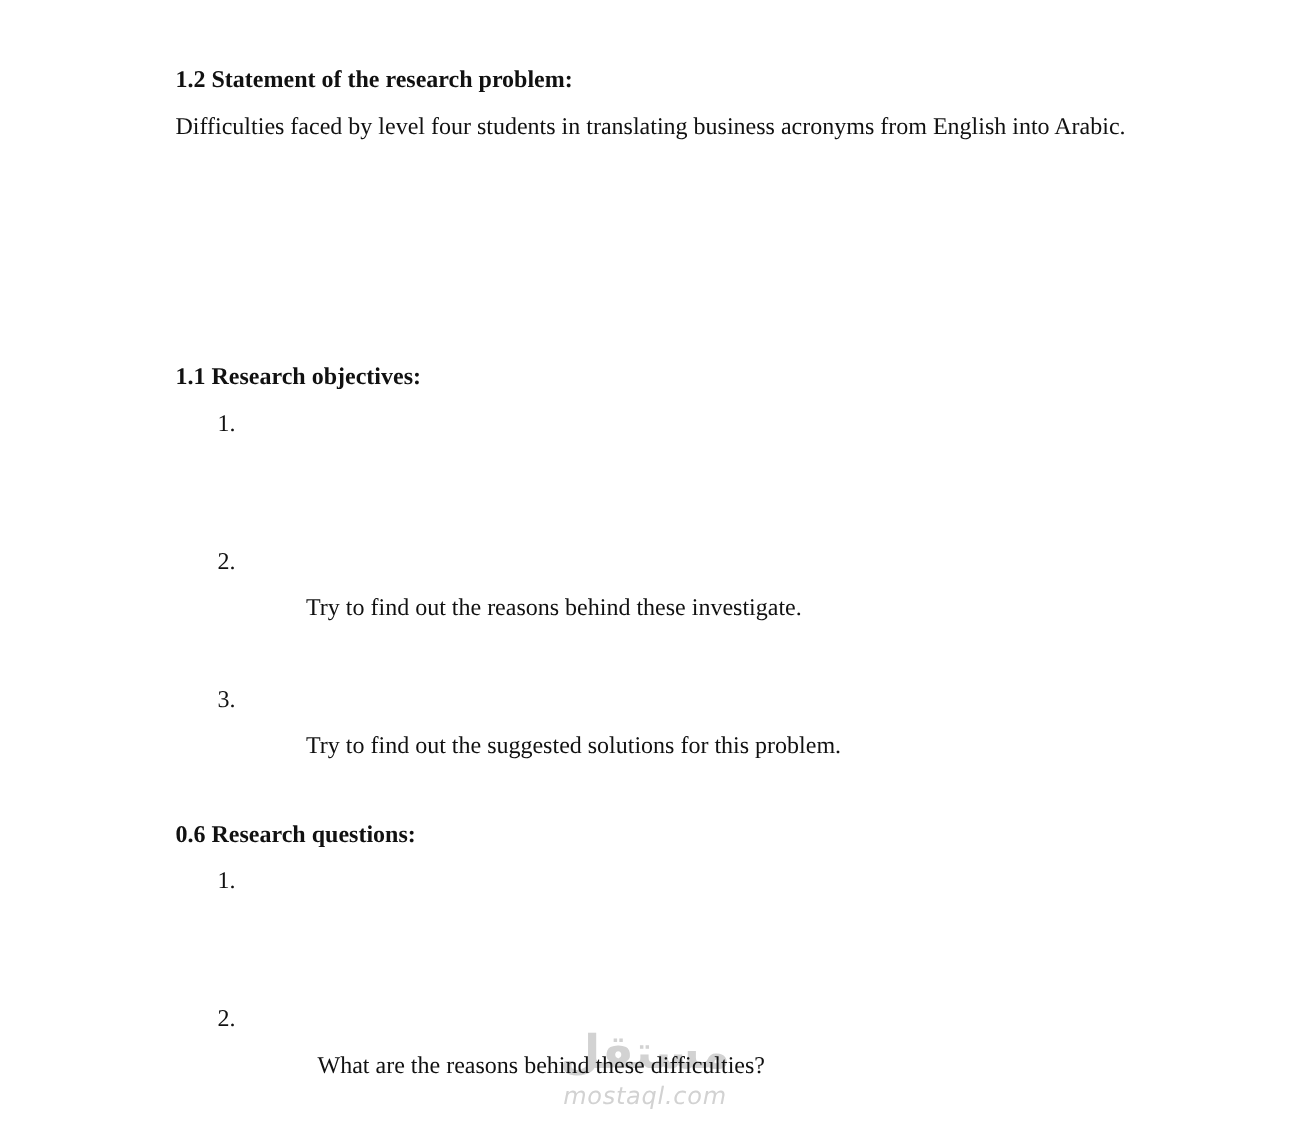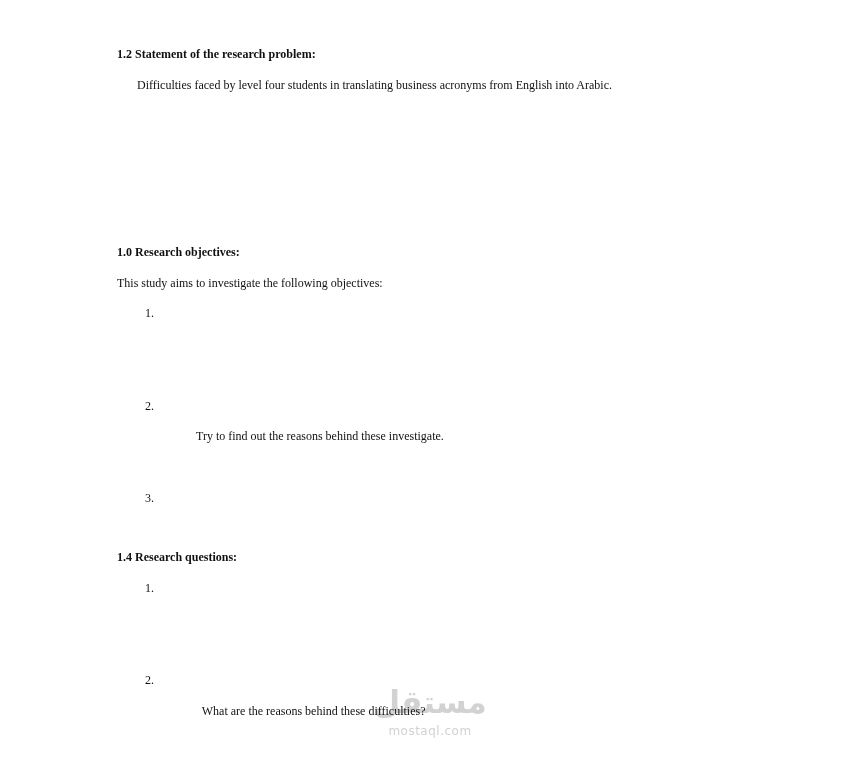--- a/index.html
+++ b/index.html
@@ -27,40 +27,41 @@
     color: #d2d2d2;
     user-select: none;
   }
   .watermark-arabic {
     font-size: 31px;
     font-weight: bold;
     line-height: 39px;
     direction: rtl;
   }
   .watermark-domain {
-    font-size: 12px;
+    font-size: 16px;
     line-height: 18px;
     letter-spacing: 0.5px;
+    font-style: italic;
   }
 
   
   .section {
     position: absolute;
     left: 117px;
     width: 641px;
-    font-size: 12px;
+    font-size: 16px;
     line-height: 30.7px;
     z-index: 1;
   }
   #section-1 { top: 39px; }
   #section-2 { top: 237px; }
   #section-3 { top: 542px; }
 
   .heading { font-weight: bold; }
-  .body-justified { text-align: justify; margin-left: 20px; }
+  .body-justified { text-align: justify; }
 
   .list { margin: 0; }
   .list-item {
     position: relative;
     padding-left: 55px;
     white-space: pre-wrap;
   }
   .list-num {
     position: absolute;
     left: 28px; top: 0;
@@ -76,37 +77,36 @@
     <div class="watermark-arabic">مستقل</div>
     <div class="watermark-domain">mostaql.com</div>
   </div>
 
   <div class="section" id="section-1">
     <div class="heading">1.2 Statement of the research problem:</div>
     <div class="body-justified">Difficulties faced by level four students in translating business acronyms from English into Arabic.</div>
   </div>
 
   <div class="section" id="section-2">
-    <div class="heading">1.0 Research objectives:</div>
-    <div>This study aims to investigate the following objectives:</div>
+    <div class="heading">1.1 Research objectives:</div>
     <div class="list">
       <div class="list-item">
         <span class="list-num">1.</span>
       </div>
       <div class="list-item">
         <span class="list-num">2.</span><span>Try to find out the reasons behind these investigate.</span>
       </div>
       <div class="list-item">
-        <span class="list-num">3.</span>
+        <span class="list-num">3.</span><span>Try to find out the suggested solutions for this problem.</span>
       </div>
     </div>
   </div>
 
   <div class="section" id="section-3">
-    <div class="heading">1.4 Research questions:</div>
+    <div class="heading">0.6 Research questions:</div>
     <div class="list">
       <div class="list-item">
         <span class="list-num">1.</span>
       </div>
       <div class="list-item">
         <span class="list-num">2.</span><span>  What are the reasons behind these difficulties?</span>
       </div>
 
     </div>
   </div>

